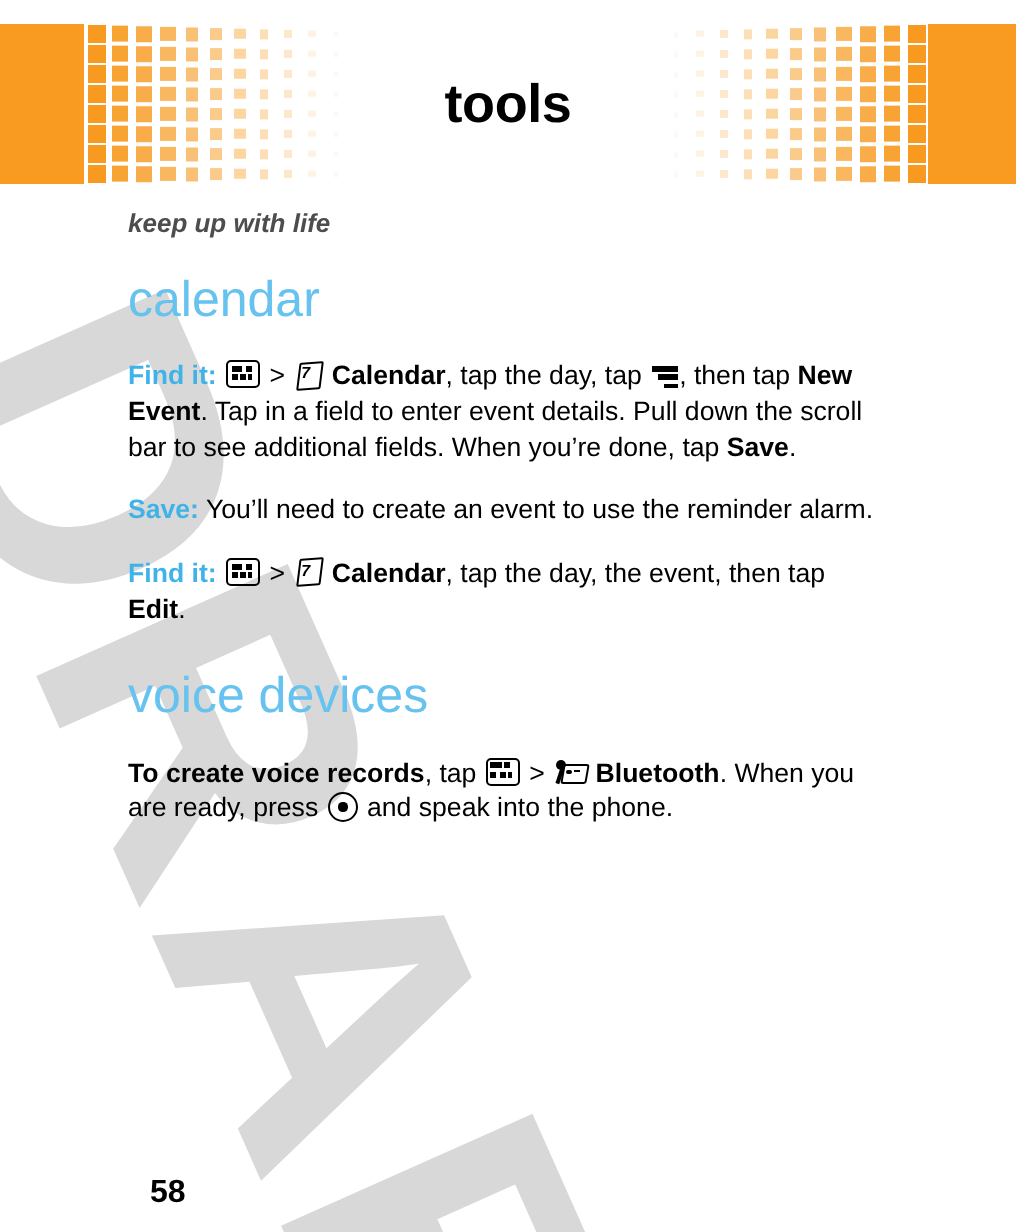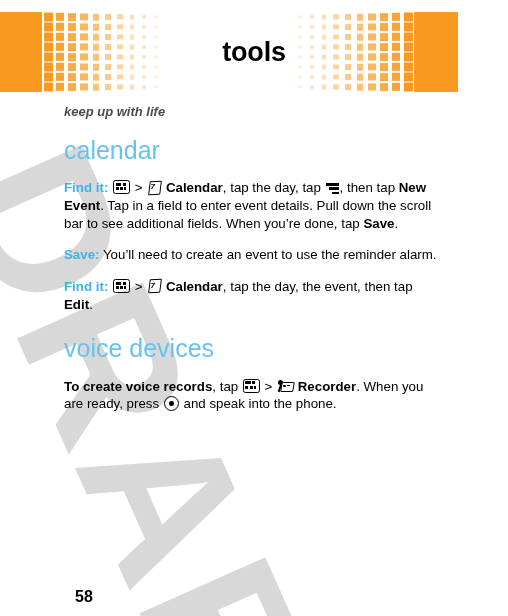--- a/index.html
+++ b/index.html
@@ -13,21 +13,21 @@
     font-family: "Liberation Sans", sans-serif;
     overflow: hidden;
     position: relative;
   }
 
   
   .banner {
     position: absolute;
     left: 0;
     top: 12px;
-    width: 458px;
+    width: 508px;
     height: 80px;
     overflow: hidden;
   }
   .banner-solid {
     position: absolute;
     top: 0;
     height: 80px;
     background: #f89b20;
   }
   .banner-solid.left  { left: 0;  width: 42px; }
@@ -539,19 +539,19 @@
     <span class="bold">Edit</span><span>.</span></p>
 
 
 
   <h1 class="chapter spaced">voice devices</h1>
 
   <p class="body"><span class="lead-dark">To create voice records</span><span>, tap</span>
     <span class="ico ico-menu-grid"><i class="b1"></i><i class="b2"></i><i class="b3"></i><i class="b4"></i><i class="b5"></i></span>
     <span class="sep">&gt;</span>
     <span class="ico ico-recorder"><span class="head"></span><span class="stick"></span><span class="body"></span><span class="dotl"></span><span class="barl"></span></span>
-    <span class="bold">Recorder</span><span>. When you are ready, press</span>
+    <span class="bold">Bluetooth</span><span>. When you are ready, press</span>
     <span class="ico ico-centerkey"><i></i></span>
     <span>and speak into the phone.</span></p>
 
 </div>
 
 <div class="page-number">58</div>
 
 </body></html>

